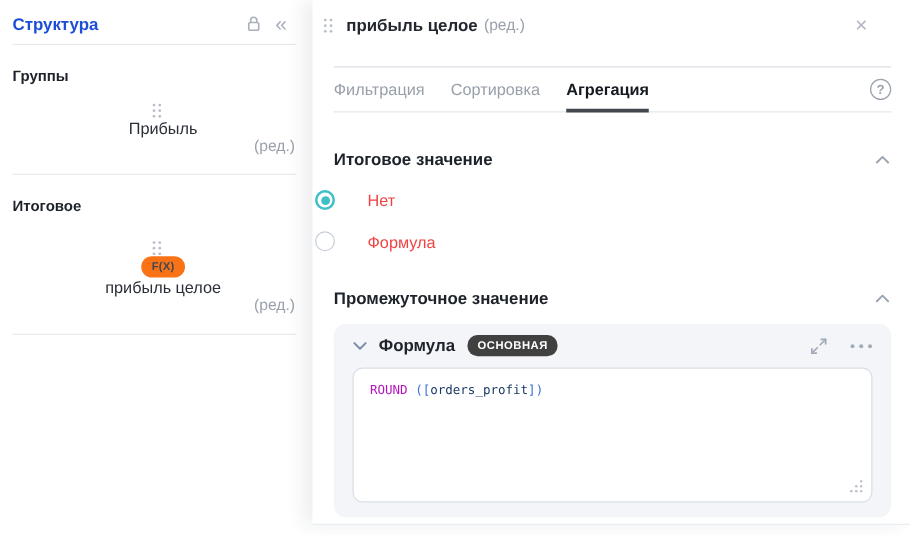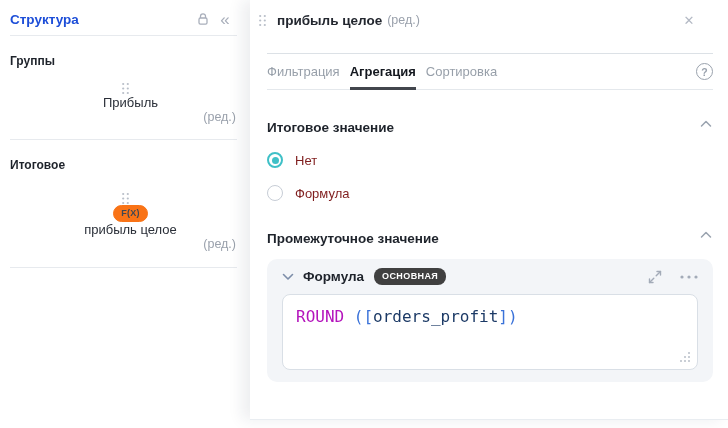--- a/index.html
+++ b/index.html
@@ -28,46 +28,46 @@
   
   .panel { position:absolute; left:250px; top:0; width:478px; height:420px; background:#fff;
            box-shadow:-8px 0 14px rgba(30,40,60,.08); border-bottom:1px solid #e9edf1; }
   .panel-header { display:flex; align-items:center; padding:11px 30px 0 8px; }
   .panel-title { font-size:13.5px; font-weight:700; margin-left:10px; color:#23272f; }
   .panel-title-edit { margin-left:5px; color:#9aa1ac; font-size:12.5px; }
   .close-btn { margin-left:auto; width:18px; height:18px; display:flex; align-items:center; justify-content:center;
                color:#b3b9c4; font-size:13px; cursor:pointer; }
   .panel-divider { border:0; border-top:1px solid #dce1e6; margin:24px 15px 0 17px; }
 
-  .tabs { display:flex; align-items:center; gap:10px; margin:0 15px 0 17px; border-bottom:1px solid #e4e8ec; }
+  .tabs { display:flex; align-items:center; gap:21px; margin:0 15px 0 17px; border-bottom:1px solid #e4e8ec; }
   .tab { padding:10px 0 8px; font-size:13px; color:#979fa9; border-bottom:3px solid transparent; margin-bottom:-1px; cursor:pointer; white-space:nowrap; }
   .tab.active { color:#14181f; font-weight:700; border-bottom-color:#42464d; }
   .help-btn { margin-left:auto; width:17px; height:17px; border:1.5px solid #9aa2ad; border-radius:50%;
               color:#9aa2ad; font-size:10.5px; font-weight:700; display:flex; align-items:center; justify-content:center; cursor:pointer; }
 
-  .section-header { display:flex; justify-content:space-between; margin:30px 16px 0 17px; }
+  .section-header { display:flex; align-items:center; justify-content:space-between; margin:30px 16px 0 17px; }
   .section-title { font-size:13.5px; font-weight:700; color:#1e232b; }
   .chev-btn { display:flex; cursor:pointer; }
 
-  .radio-row { display:flex; align-items:center; gap:12px; margin:17px 0 0 17px; cursor:pointer; color:#7f1d1d; }
+  .radio-row { display:flex; align-items:center; gap:26px; margin:17px 0 0 2px; cursor:pointer; color:#ef4444; }
   .radio { width:16px; height:16px; border-radius:50%; border:1.5px solid #c7cdd6; background:#fff; position:relative; flex:0 0 auto; }
   .radio.selected { border:2px solid #3fc0c7; }
   .radio.selected::after { content:""; position:absolute; inset:2.5px; border-radius:50%; background:#3fc0c7; }
 
   .formula-card { margin:13px 15px 0 17px; background:#f3f5f8; border-radius:10px; padding:9px 15px 12px; }
   .card-header { display:flex; align-items:center; }
   .fc-chevron { display:flex; cursor:pointer; }
   .fc-label { font-size:13.5px; font-weight:700; margin-left:9px; color:#1e232b; }
   .fc-badge { margin-left:10px; background:#404040; color:#fff; font-size:9px; font-weight:700;
               padding:3px 8px 4px; border-radius:8px; letter-spacing:.4px; }
   .fc-actions { margin-left:auto; display:flex; align-items:center; gap:18px; }
   .fc-actions > span { display:flex; cursor:pointer; }
 
   .code-box { position:relative; margin-top:9px; background:#fff; border:1px solid #d9dfe6; border-radius:8px;
-              height:76px; padding:12px 13px; font-family:"DejaVu Sans Mono", monospace; font-size:16px; }
+              height:108px; padding:12px 13px; font-family:"DejaVu Sans Mono", monospace; font-size:10px; }
   .tok-function { color:#b414bc; }
   .tok-bracket  { color:#3a72d9; }
   .tok-field    { color:#1c3a66; }
   .resize-grip  { position:absolute; right:7px; bottom:7px; cursor:nwse-resize; display:flex; }
 </style>
 </head>
 <body>
 
 <div class="sidebar">
   <div class="sidebar-header">
@@ -141,22 +141,22 @@
     </span>
     <span class="panel-title">прибыль целое</span>
     <span class="panel-title-edit">(ред.)</span>
     <span class="close-btn">✕</span>
   </div>
 
   <hr class="panel-divider">
 
   <div class="tabs">
     <span class="tab">Фильтрация</span>
+    <span class="tab">Сортировка</span>
     <span class="tab active">Агрегация</span>
-    <span class="tab">Сортировка</span>
     <span class="help-btn">?</span>
   </div>
 
   <div class="section-header">
     <span class="section-title">Итоговое значение</span>
     <span class="chev-btn">
       <svg width="12" height="8" viewBox="0 0 12 8" fill="none" stroke="#9aa3af" stroke-width="1.5" stroke-linecap="round" stroke-linejoin="round">
           <path d="M1.5 6 L6 1.5 L10.5 6"></path>
         </svg>
     </span>

